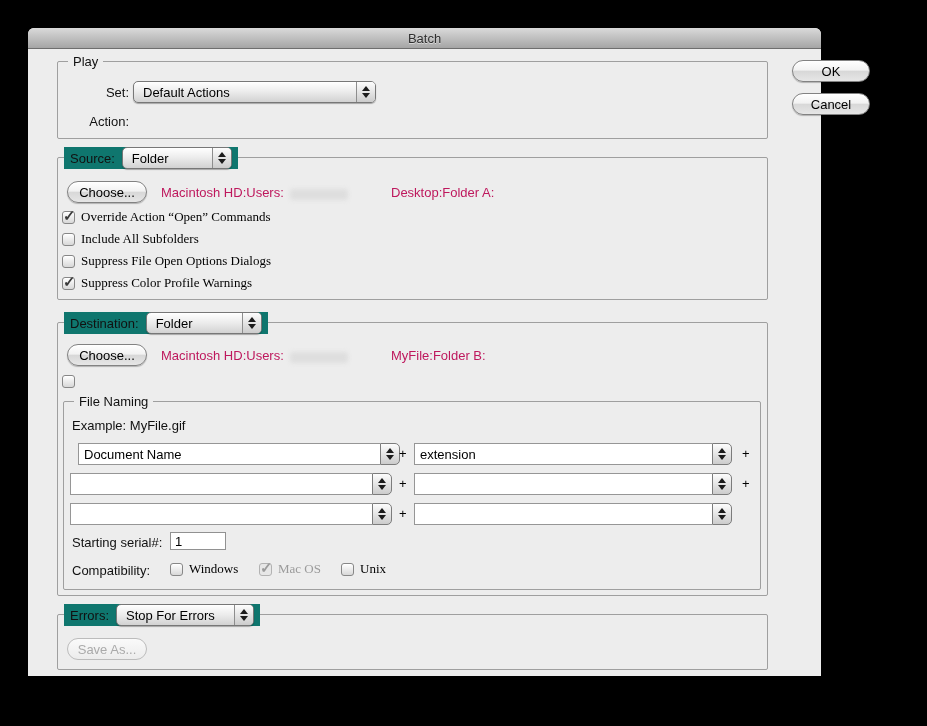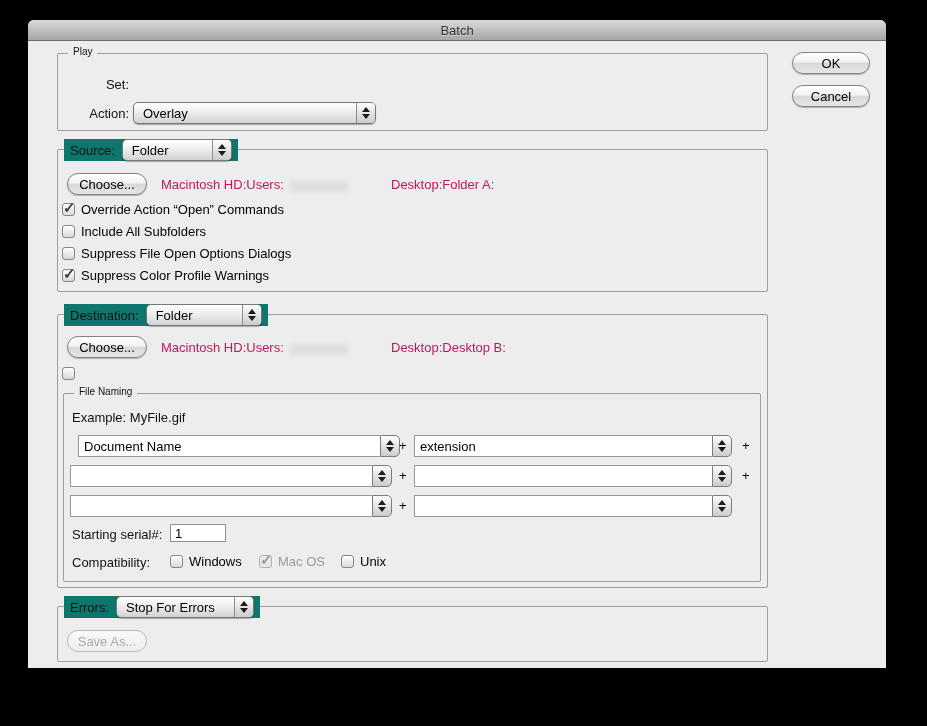--- a/index.html
+++ b/index.html
@@ -1,28 +1,28 @@
 <!DOCTYPE html>
 <html><head>
 <meta charset="utf-8">
 <style>
   * { margin:0; padding:0; box-sizing:border-box; }
   html,body { width:927px; height:726px; background:#000; overflow:hidden;
     font-family:"Liberation Sans", sans-serif; }
-  .window { position:absolute; left:28px; top:20px; width:858px; height:648px;
+  .window { position:absolute; left:28px; top:28px; width:793px; height:648px;
     background:#ededed; border-radius:6px 6px 0 0; box-shadow:0 10px 28px rgba(0,0,0,.9); }
   .titlebar { position:absolute; left:0; top:0; right:0; height:21px;
     border-radius:6px 6px 0 0; border-bottom:1px solid #6e6e6e;
     background:linear-gradient(#dadada, #bdbdbd 55%, #a5a5a5);
     display:flex; align-items:center; justify-content:center; }
   .titlebar .title { font-size:13px; color:#2e2e2e; text-shadow:0 1px 0 rgba(255,255,255,.5); }
 
   .group { position:absolute; border:1px solid #9f9f9f; border-radius:2px; }
   .group-label { position:absolute; top:-8px; left:10px; background:#ededed;
-    padding:0 5px; font-size:10px; color:#111; }
+    padding:0 5px; font-size:13px; color:#111; }
   .group-header { position:absolute; top:-11px; left:6px; background:#0f766e;
     padding:0 6px; display:flex; align-items:center; gap:7px; height:22px; }
   .group-header .hdr-label { font-size:13px; color:#111; }
 
   .lbl { font-size:13px; color:#111; position:absolute; }
   .r { text-align:right; }
 
   
   .popup { position:relative; height:22px; border:1px solid #777;
     border-radius:5px; background:linear-gradient(#ffffff, #ececec 48%, #d2d2d2);
@@ -47,21 +47,21 @@
   
   .btn { position:absolute; height:22px; border:1px solid #828282; border-radius:12px;
     background:linear-gradient(#ffffff, #f2f2f2 45%, #d8d8d8 52%, #e6e6e6);
     box-shadow:inset 0 1px 0 #fff, 0 1px 1px rgba(0,0,0,.25);
     display:flex; align-items:center; justify-content:center; font-size:13px; color:#000; }
   .btn.disabled { color:#aaa; border-color:#bcbcbc; box-shadow:none;
     background:linear-gradient(#fafafa,#ececec); }
 
   
   .cb { position:absolute; display:flex; align-items:center; gap:6px; height:16px; }
-  .cb .txt { font-size:13px; color:#000; white-space:nowrap; }
+  .cb .txt { font-size:13px; color:#000; white-space:nowrap;font-family:Liberation Serif, serif; }
   .cbbox { width:13px; height:13px; border:1px solid #878787; border-radius:3px;
     background:linear-gradient(#ffffff,#d8d8d8); position:relative;
     box-shadow:inset 0 1px 0 rgba(255,255,255,.9); }
   .cbbox.checked::after { content:"✓"; position:absolute; left:0px; top:-5px;
     font-size:15px; font-weight:bold; color:#3a3a3a; }
   .cb.disabled .txt { color:#9b9b9b; }
   .cb.disabled .cbbox { border-color:#b2b2b2; background:#e7e7e7; box-shadow:none; }
   .cb.disabled .cbbox.checked::after { color:#9b9b9b; }
 
   .plus { position:absolute; font-size:13px; color:#000; }
@@ -86,29 +86,29 @@
       <span>OK</span>
     </div>
   <div class="btn" style="left:764px; top:65px; width:78px;">
       <span>Cancel</span>
     </div>
 
   <div class="group" style="left:29px; top:33px; width:711px; height:78px;">
     <span class="group-label">Play</span>
 
     <span class="lbl r" style="left:0; top:23px; width:71px;">Set:</span>
-
-    <span class="lbl r" style="left:0; top:52px; width:71px;">Action:</span>
-    <div class="popup" style="position:absolute; left:75px; top:48px; width:243px;">
-      <span class="plabel">Overlay</span>
+    <div class="popup" style="position:absolute; left:75px; top:19px; width:243px;">
+      <span class="plabel">Default Actions</span>
       <span class="stepper">
           <i class="tri-up"></i>
           <i class="tri-dn"></i>
         </span>
     </div>
+
+    <span class="lbl r" style="left:0; top:52px; width:71px;">Action:</span>
   </div>
 
   <div class="group" style="left:29px; top:129px; width:711px; height:143px;">
     <div class="group-header">
       <span class="hdr-label">Source:</span>
       <div class="popup" style="width:110px;">
         <span class="plabel">Folder</span>
         <span class="stepper">
             <i class="tri-up"></i>
             <i class="tri-dn"></i>
@@ -151,21 +151,21 @@
             <i class="tri-dn"></i>
           </span>
       </div>
     </div>
 
     <div class="btn" style="left:9px; top:21px; width:80px;">
       <span>Choose...</span>
     </div>
     <span class="pathtext" style="left:103px; top:25px;">Macintosh HD:Users:</span>
     <span class="redacted" style="left:232px; top:29px;"></span>
-    <span class="pathtext" style="left:333px; top:25px;">Desktop:Desktop B:</span>
+    <span class="pathtext" style="left:333px; top:25px;">MyFile:Folder B:</span>
 
     <div class="cb" style="left:4px; top:50px;">
       <span class="cbbox"></span>
     </div>
 
     <div class="group" style="left:5px; top:78px; width:698px; height:189px;">
       <span class="group-label">File Naming</span>
 
       <span class="lbl" style="left:8px; top:16px;">Example: MyFile.gif</span>
 

